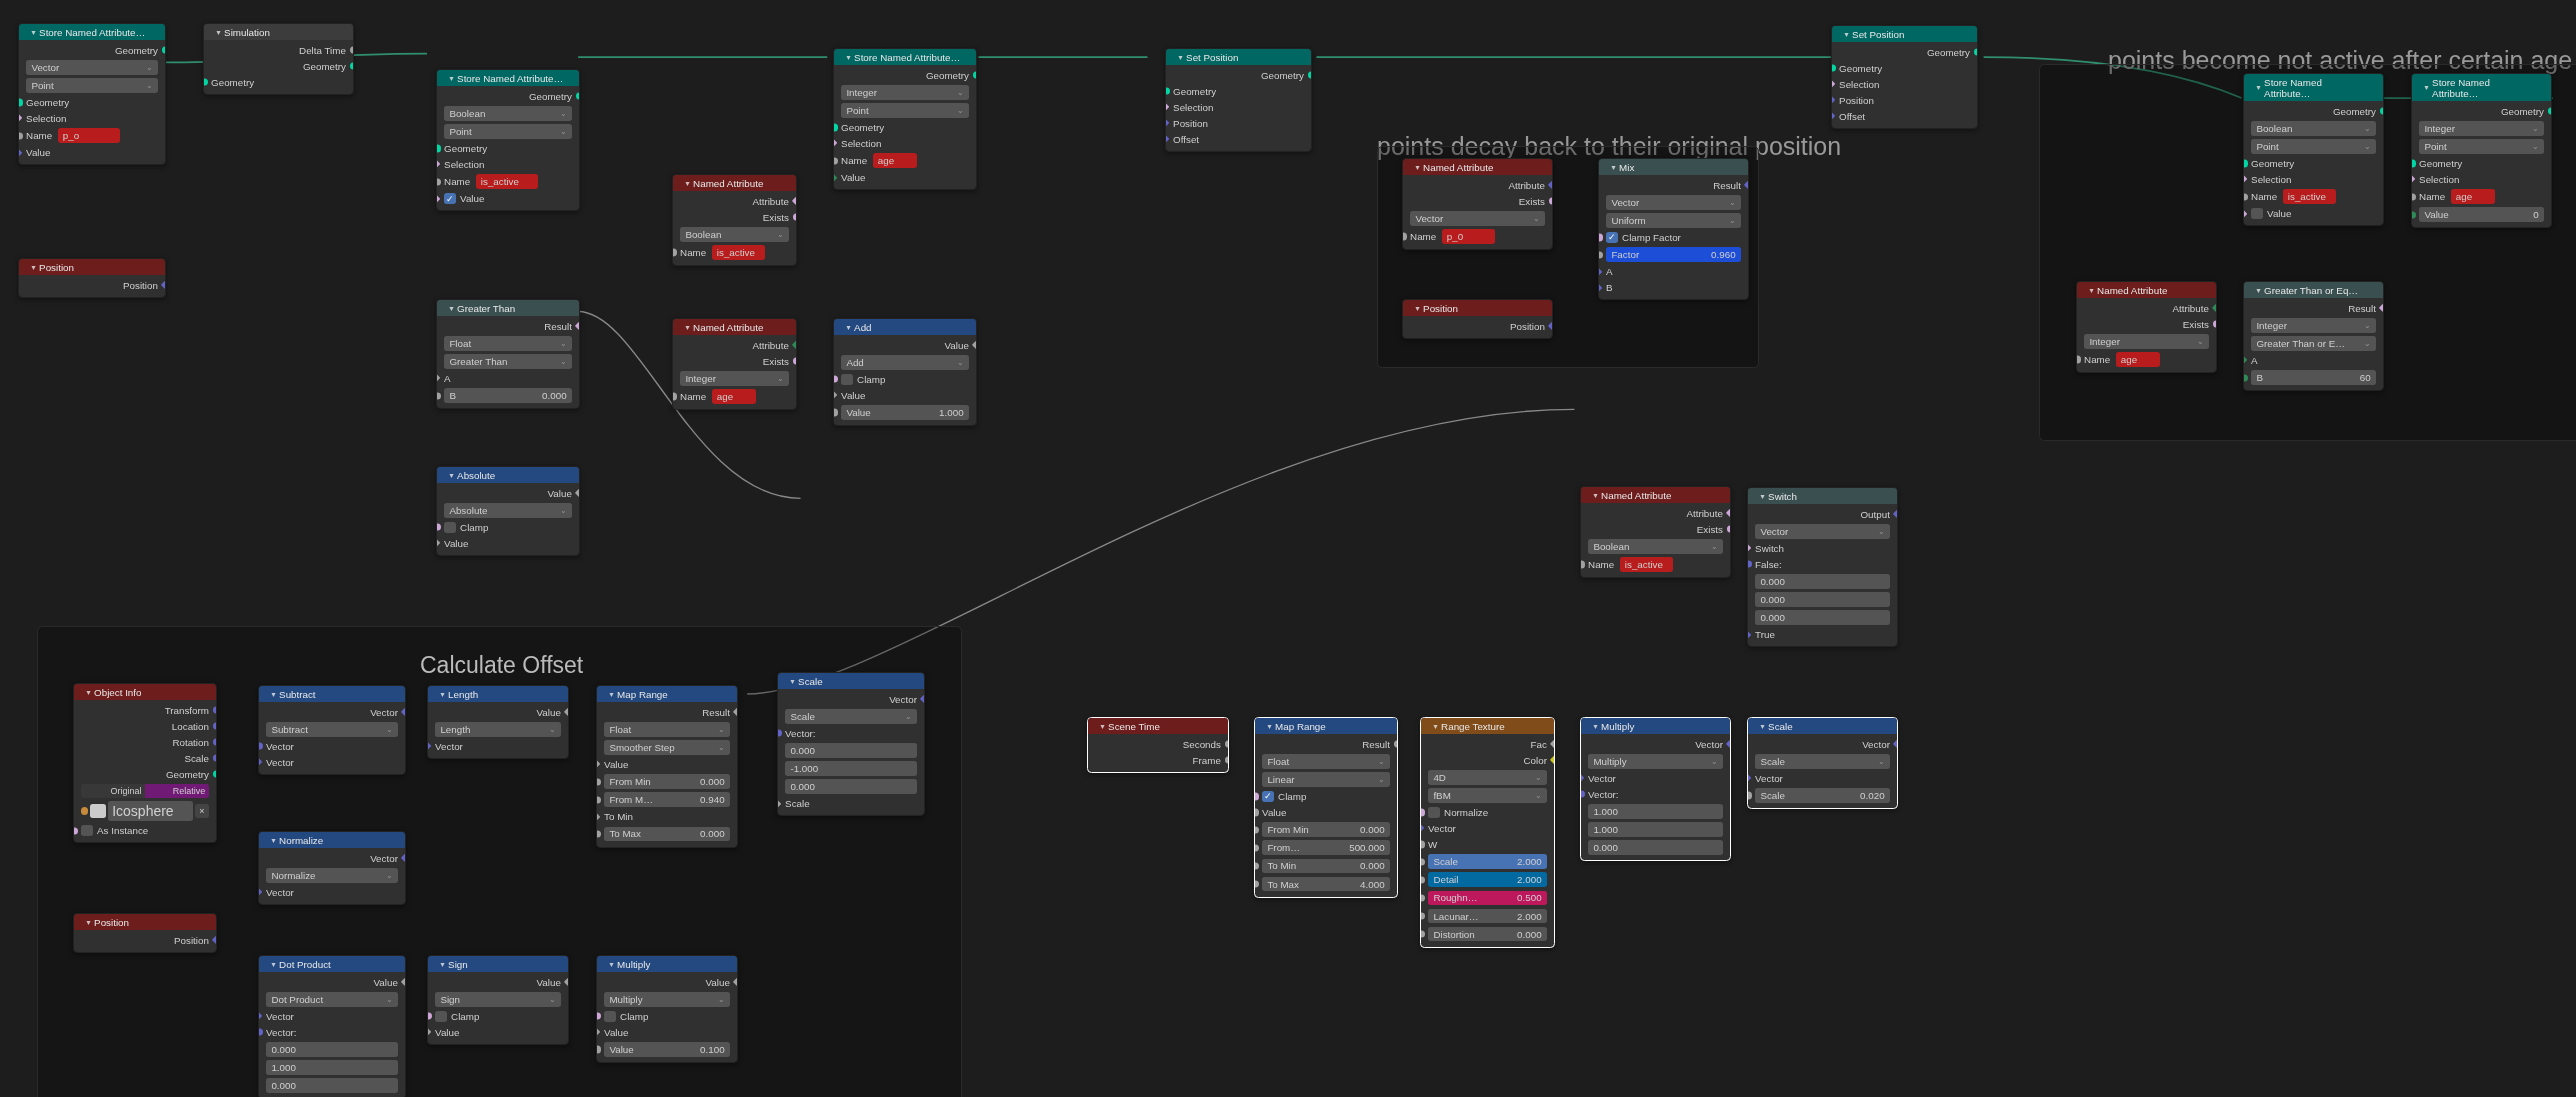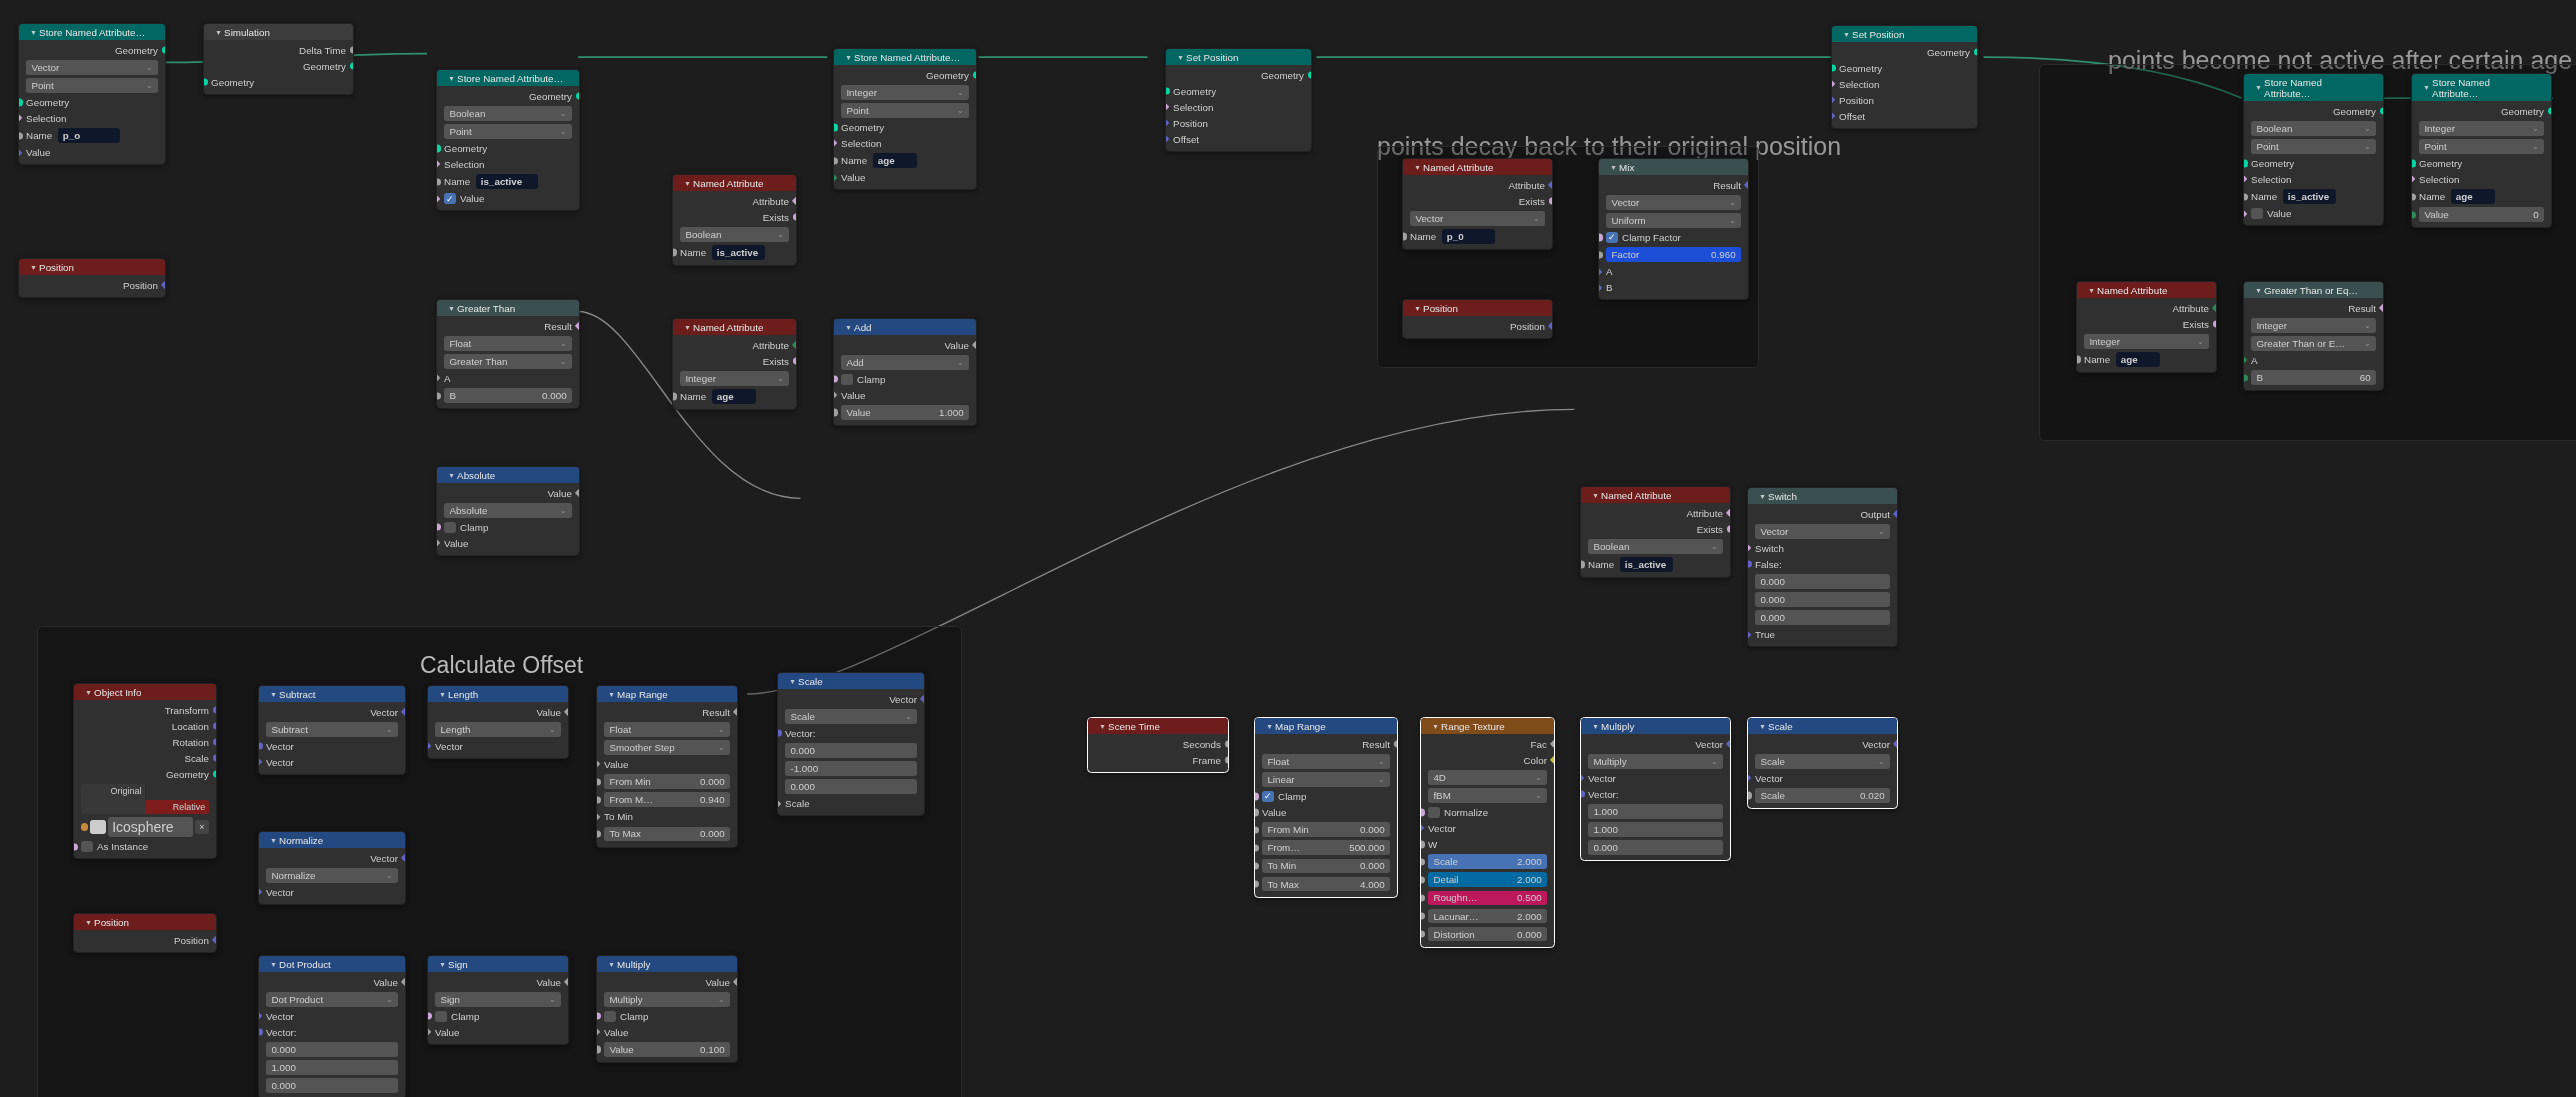--- a/index.html
+++ b/index.html
@@ -73,38 +73,38 @@
     padding: 1.8px 5.3px;
     flex: 1;
     display: flex;
     justify-content: space-between;
     align-items: center;
     font-size: 9.8px;
     margin: 0.9px 0;
   }
   .field .arrow { opacity: 0.5; font-size: 8px; }
   .field.num { justify-content: space-between; }
-  .field.dark { background: #0f172a; font-weight: bold; }
+  .field.dark { background: #b91c1c; }
   .checkbox {
     width: 11.6px; height: 11.6px;
     background: #545454;
     border-radius: 2.7px;
     margin-right: 4.4px;
     display: inline-flex;
     align-items: center; justify-content: center;
     font-size: 9px;
   }
   .checkbox.checked { background: #4772b3; color: #fff; }
   .toggle-row { display: flex; gap: 0; padding: 1.8px 7.1px; }
   .toggle-btn {
     flex: 1; background: #383838; padding: 1.8px 3.6px;
     font-size: 9px; text-align: right;
     border-radius: 2.7px 0 0 2.7px;
   }
-  .toggle-btn.active { background: #7f1d1d; border-radius: 0 2.7px 2.7px 0; margin-top: 16px; }
+  .toggle-btn.active { background: #701a75; border-radius: 0 2.7px 2.7px 0; }
   .pick-row { display:flex; gap:1.8px; padding: 1.8px 7.1px; align-items:center;}
   .swatch { width:16px; height:14.2px; background:#ccc; border-radius:2.7px; }
   .pick-name { flex:1; background:#545454; border-radius:2.7px; padding:1.8px 4.4px; font-size:14px;}
   .xbtn { width:14.2px; height:14.2px; background:#444; border-radius:2.7px; display:flex;align-items:center;justify-content:center;font-size:9px;}
 
   
   .h-teal   { background: #006763; }
   .h-red    { background: #6e1d1d; }
   .h-orange { background: #804c1a; }
   .h-blue   { background: #234980; }

